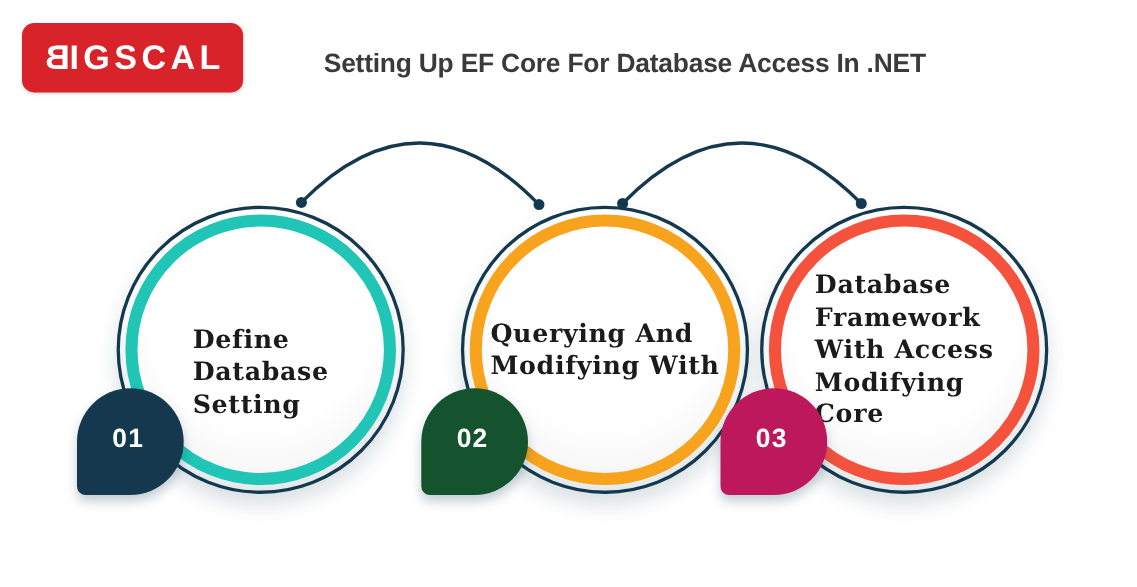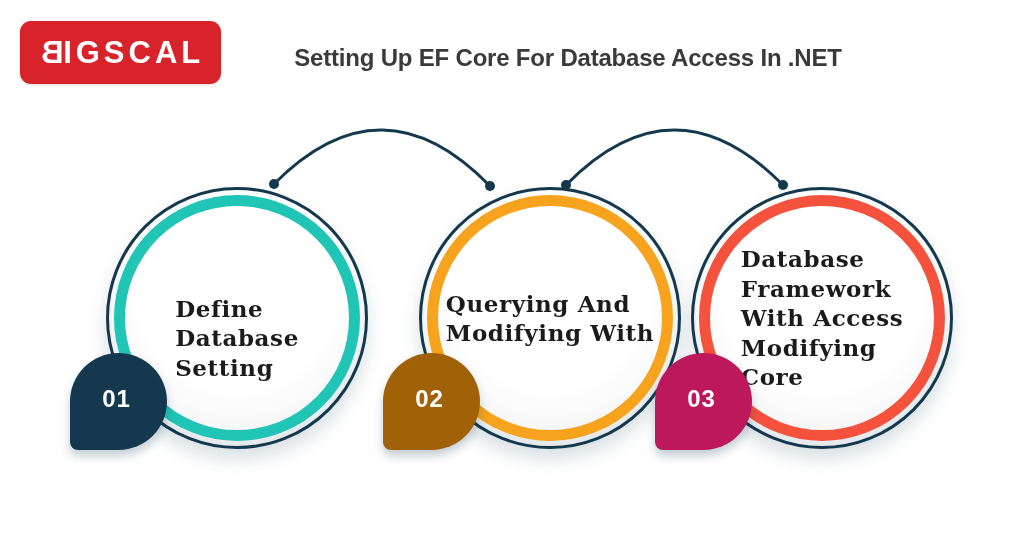--- a/index.html
+++ b/index.html
@@ -91,21 +91,21 @@
 
   <div class="step step-2">
     <div class="circle" style="border-color: rgb(20, 57, 78);">
       <div class="ring" style="border-color: rgb(248, 163, 29);">
         <div class="label" style="color: rgb(27, 27, 27);">
           <span>Querying And</span>
           <span>Modifying With</span>
         </div>
       </div>
     </div>
-    <div class="badge" style="background-color: #a16207;">
+    <div class="badge" style="background-color: #14532d;">
       <span class="badge-num">02</span>
     </div>
   </div>
 
   <div class="step step-3">
     <div class="circle" style="border-color: rgb(20, 57, 78);">
       <div class="ring" style="border-color: rgb(244, 82, 61);">
         <div class="label" style="color: rgb(27, 27, 27);">
           <span>Database</span>
           <span>Framework</span>

